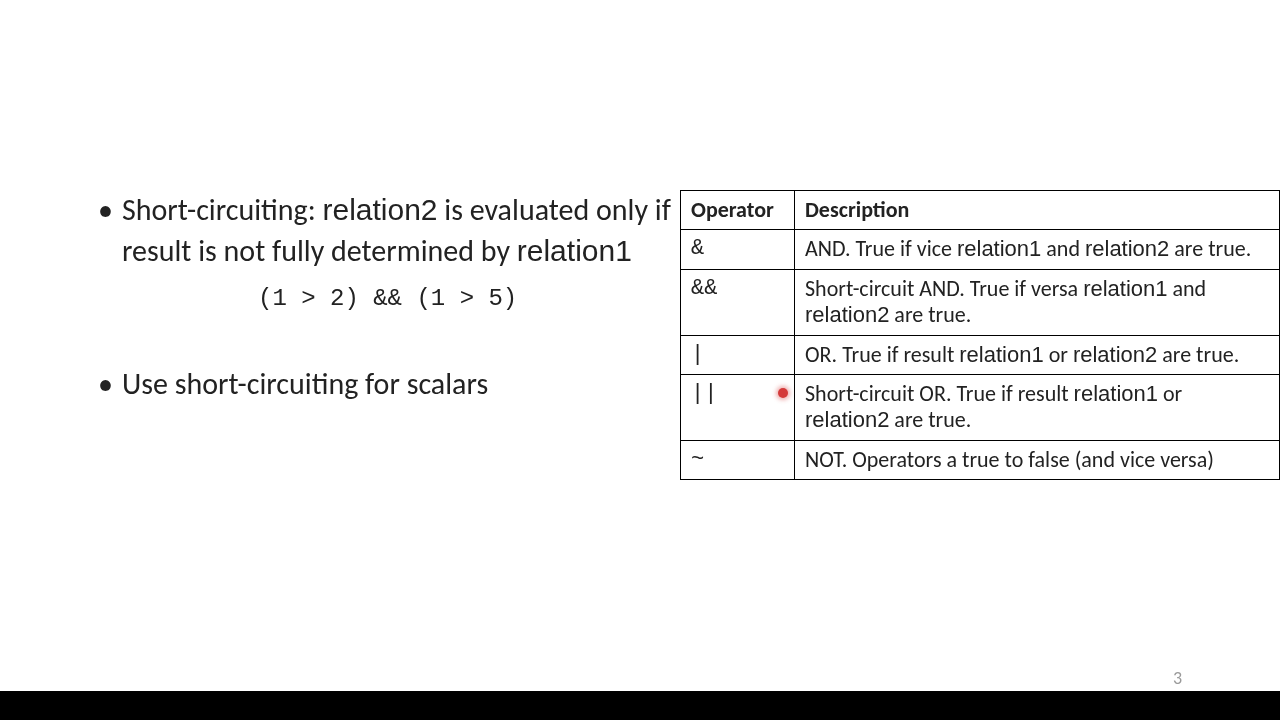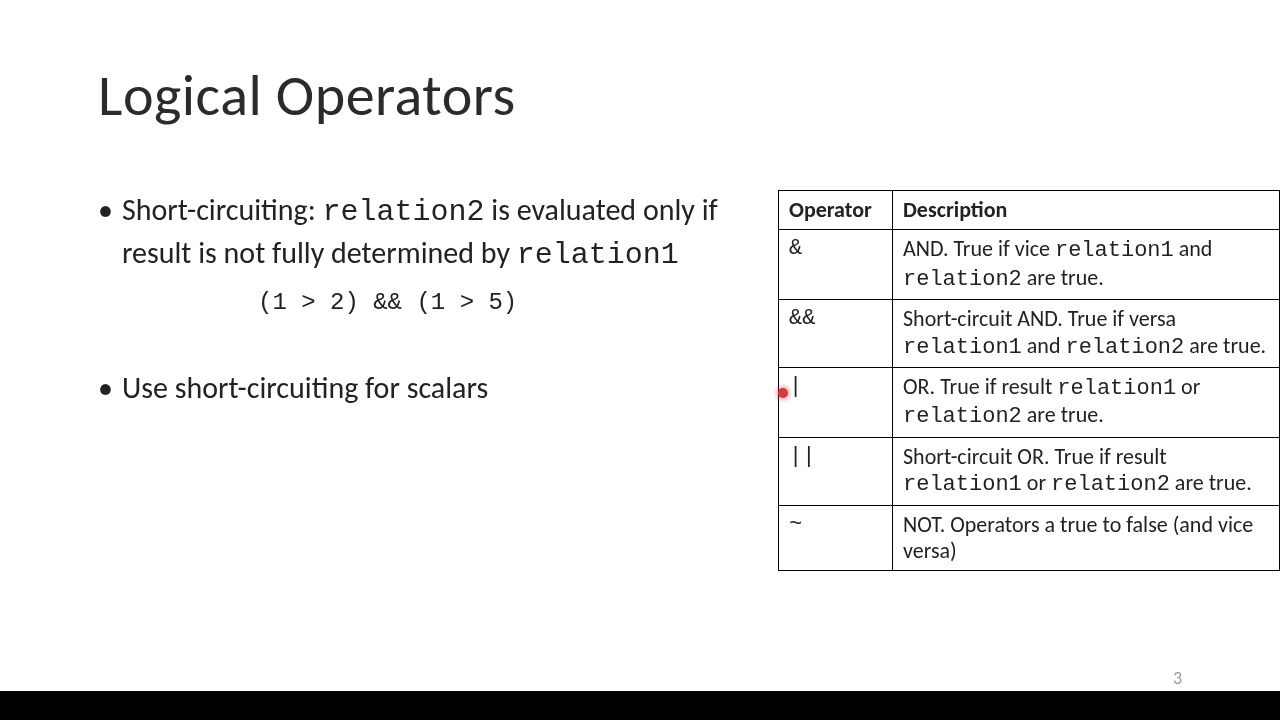--- a/index.html
+++ b/index.html
@@ -48,36 +48,36 @@
     color: #222;
   }
   ul.bullets > li::before {
     content: "•";
     position: absolute;
     left: 0;
     top: 0;
     font-size: 30px;
   }
   .code {
-    font-family: Liberation Mono, monospace;
+    font-family: Liberation Sans, sans-serif;
   }
   .example-code {
     font-family: "Consolas", "Courier New", monospace;
     font-size: 24px;
     margin: 8px 0 28px 160px;
     white-space: pre;
   }
   .gap { height: 24px; }
 
   
   .op-table-wrap {
     position: absolute;
     right: 0;
     top: 190px;
-    width: 502px;
+    width: 600px;
   }
   table.op {
     border-collapse: collapse;
     width: 100%;
     font-size: 22px;
     table-layout: fixed;
   }
   table.op th, table.op td {
     border: 1px solid #000;
     padding: 6px 10px 6px 10px;
@@ -109,21 +109,20 @@
     bottom: 2px;
     font-size: 18px;
     color: #9a9a9a;
   }
 </style>
 </head>
 <body>
 
 <div class="slide">
 
-  <div class="title">Logical Operators</div>
 
   <div class="body-area">
     <ul class="bullets">
       <li>
         <span>Short-circuiting: </span><span class="code">relation2</span><span> is evaluated only if result is not fully determined by </span><span class="code">relation1</span>
       </li>
     </ul>
     <div class="example-code">(1 &gt; 2) &amp;&amp; (1 &gt; 5)</div>
     <div class="gap"></div>
     <ul class="bullets">

